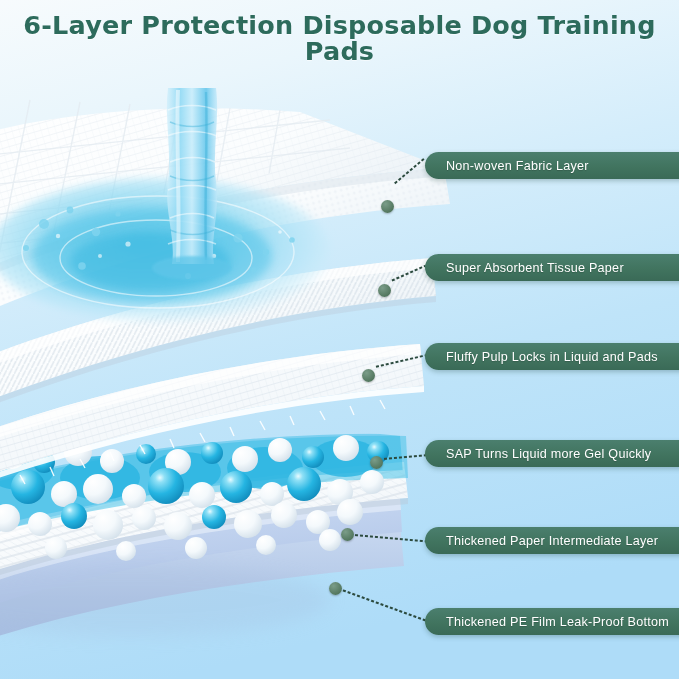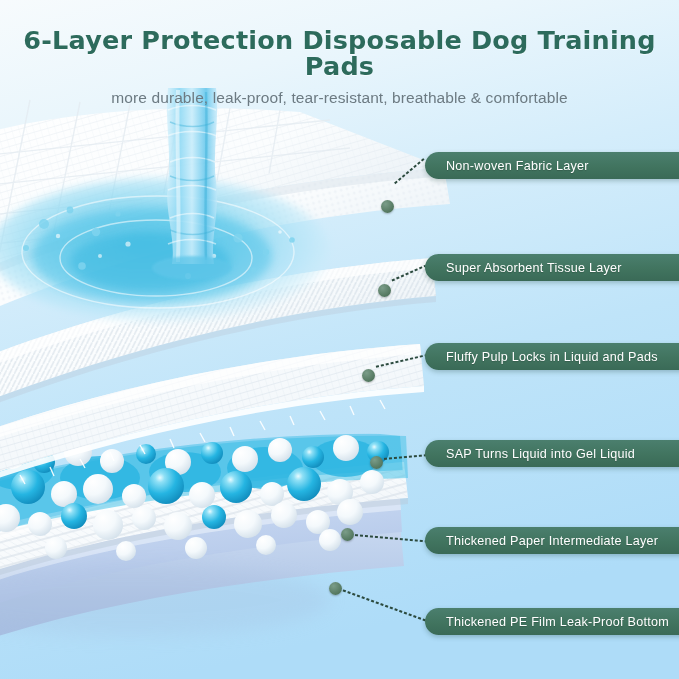--- a/index.html
+++ b/index.html
@@ -8,21 +8,21 @@
   body {
     font-family:"Liberation Sans", sans-serif;
     background:linear-gradient(170deg,#f6fbfd 0%,#eef7fc 16%,#dcf0fb 34%,#c6e6fa 55%,#b4dff8 75%,#aedcf8 100%);
     position:relative;
   }
 
   
   #header { position:absolute; left:0; top:0; width:679px; text-align:center; z-index:40; }
   #title {
     font-size:25.5px; font-weight:bold; color:#2d6b5c;
-    letter-spacing:.2px; line-height:1; padding-top:28px;
+    letter-spacing:.2px; line-height:1; padding-top:13px;
     font-family:"DejaVu Sans", sans-serif;
     text-shadow:0 1px 0 rgba(255,255,255,.55);
   }
   #subtitle {
     font-size:15.5px; color:#6c7a82; padding-top:10px;
     font-family:"Liberation Sans", sans-serif; letter-spacing:.1px;
   }
 
   
   #stage { position:absolute; left:0; top:0; width:679px; height:679px; z-index:10; }
@@ -319,62 +319,61 @@
     <path d="M206 92 C 208 142, 204 202, 206 260" stroke="#2fa8d2" stroke-width="2.4" opacity="0.35" fill="none"></path>
 
     <ellipse cx="192" cy="268" rx="40" ry="12" fill="#5ec6e9" opacity="0.75" filter="url(#tiny)"></ellipse>
   </g>
   </g>
 </svg>
 </div>
 
 <div id="header">
   <div id="title">6-Layer Protection Disposable Dog Training Pads</div>
-  <div id="subtitle">more durable, leak-proof, tear-resistant, breathable &amp; comfortable</div>
 </div>
 
 <div id="callouts">
 
   <div class="callout">
     <span class="dot" style="left:381px; top:200px;"></span>
     <span class="leader" style="left:394px; top:183px; width:40px; transform:rotate(-40deg); transform-origin:0 50%;">
         <i></i>
       </span>
     <div class="pill" style="left:425px; top:152px; width:270px;">
       <span class="pill-label">Non-woven Fabric Layer</span>
     </div>
   </div>
 
   <div class="callout">
     <span class="dot" style="left:378px; top:284px;"></span>
     <span class="leader" style="left:391px; top:280px; width:38px; transform:rotate(-24deg); transform-origin:0 50%;">
         <i></i>
       </span>
     <div class="pill" style="left:425px; top:254px; width:270px;">
-      <span class="pill-label">Super Absorbent Tissue Layer</span>
+      <span class="pill-label">Super Absorbent Tissue Paper</span>
     </div>
   </div>
 
   <div class="callout">
     <span class="dot" style="left:362px; top:369px;"></span>
     <span class="leader" style="left:375px; top:366px; width:54px; transform:rotate(-13deg); transform-origin:0 50%;">
         <i></i>
       </span>
     <div class="pill" style="left:425px; top:343px; width:270px;">
       <span class="pill-label">Fluffy Pulp Locks in Liquid and Pads</span>
     </div>
   </div>
 
   <div class="callout">
     <span class="dot" style="left:370px; top:456px;"></span>
     <span class="leader" style="left:383px; top:458px; width:46px; transform:rotate(-5deg); transform-origin:0 50%;">
         <i></i>
       </span>
     <div class="pill" style="left:425px; top:440px; width:270px;">
-      <span class="pill-label">SAP Turns Liquid into Gel Liquid</span>
+      <span class="pill-label">SAP Turns Liquid more Gel Quickly</span>
     </div>
   </div>
 
   <div class="callout">
     <span class="dot" style="left:341px; top:528px;"></span>
     <span class="leader" style="left:354px; top:534px; width:74px; transform:rotate(5deg); transform-origin:0 50%;">
         <i></i>
       </span>
     <div class="pill" style="left:425px; top:527px; width:270px;">
       <span class="pill-label">Thickened Paper Intermediate Layer</span>

